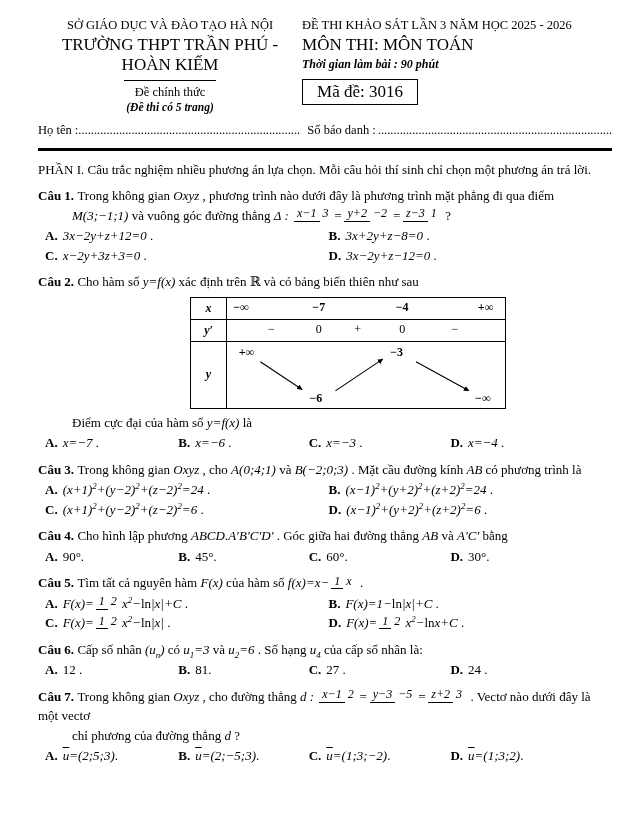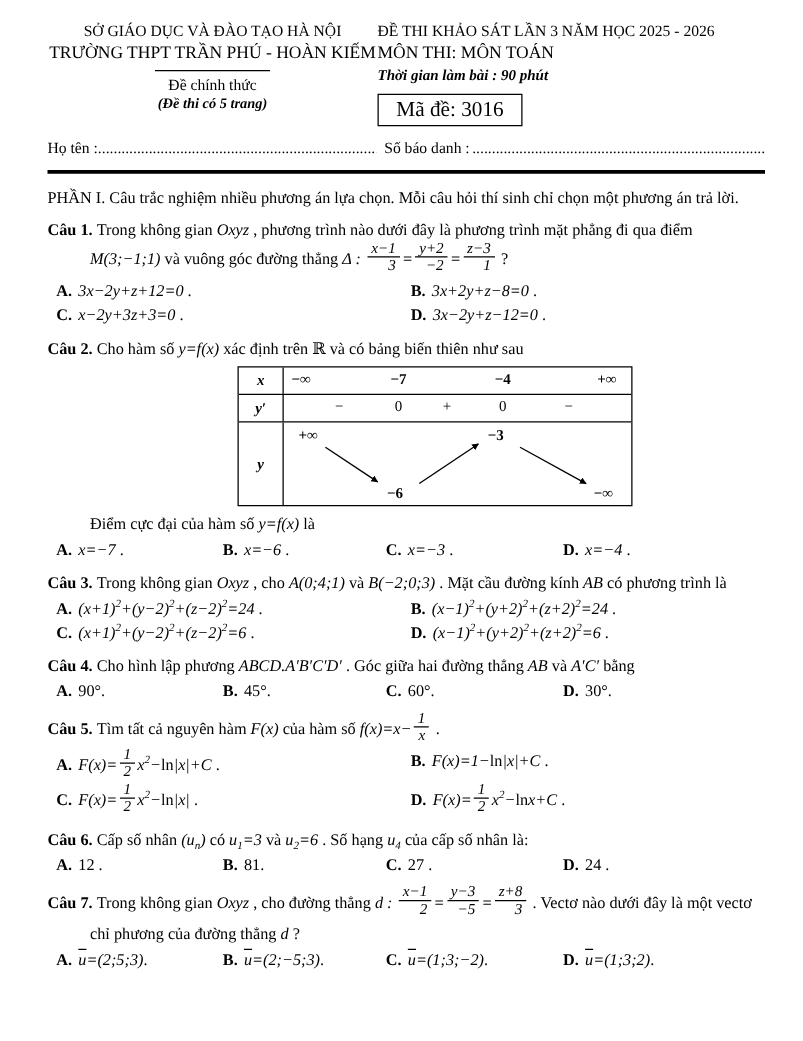--- a/index.html
+++ b/index.html
@@ -8,26 +8,26 @@
        font-family:"Liberation Serif","DejaVu Serif",serif;font-size:13px;}
   .page{padding:18px 30px 0 38px}
 
   
   .head{display:flex;margin-bottom:6px}
   .head-left{width:46%;text-align:center}
   .head-right{width:54%;text-align:left}
   .b{font-weight:normal}
   .bi{font-weight:bold;font-style:italic}
   .dept{font-size:12.5px}
-  .school{font-size:14px;margin-top:2px}
+  .school{font-size:17px;margin-top:2px}
   .mini-rule{width:92px;border-top:1.3px solid #000;margin:5px auto 4px auto}
   .official{font-size:12.5px}
   .pages-note{font-size:11.5px;margin-top:1px}
   .exam-title{font-size:12.5px}
-  .subject{font-size:14px;margin-top:2px}
+  .subject{font-size:17px;margin-top:2px}
   .duration{font-size:12px;margin-top:2px}
   .code-box{display:inline-block;border:1.2px solid #000;padding:2px 14px;margin-top:7px;font-size:17px}
 
   
   .student{display:flex;align-items:baseline;font-size:12.5px;margin-top:10px}
   .leader{flex:1;overflow:hidden;white-space:nowrap}
   .leader.second{flex:1.05}
   .id-label{margin-left:6px;margin-right:2px}
 
   .thick-rule{border:none;border-top:3px solid #000;margin:10px 0 10px 0}
@@ -42,21 +42,21 @@
   .options{display:grid;padding-left:7px;margin-top:1px;line-height:1.5}
   .cols-2{grid-template-columns:1fr 1fr}
   .cols-4{grid-template-columns:23.5% 23% 25% 28.5%}
   .option{white-space:nowrap}
   .olabel{font-weight:bold;margin-right:5px}
 
   
   .m{font-style:italic}
   .up{font-style:normal}
   sup,sub{font-size:0.68em;line-height:0}
-  .frac{display:inline-flex;flex-direction:column;align-items:flex-end;vertical-align:middle;
+  .frac{display:inline-flex;align-items:flex-start;vertical-align:middle;
         line-height:1.12;font-size:0.93em;margin:0 2px;position:relative;top:-2px}
   .frac .fn{padding:0 3px;border-bottom:1px solid #000}
   .frac .fd{padding:0 3px}
   .ol{text-decoration:overline}
 
   
   .bbt{width:316px;margin:5px 0 4px 152px;border:1.3px solid #000;font-size:12px}
   .bbt-row{display:flex;border-top:1px solid #000}
   .bbt-row:first-child{border-top:none}
   .bbt-label{width:36px;border-right:1px solid #000;text-align:center;
@@ -225,21 +225,21 @@
         </div>
       </div>
       <div class="question">
         <div class="stem"><span class="qlabel">Câu 7. </span><span>Trong không gian <span class="m">Oxyz</span> , cho đường thẳng <span class="m">d : <span class="frac">
                 <span class="fn">x−1</span>
                 <span class="fd">2</span>
               </span>=<span class="frac">
                 <span class="fn">y−3</span>
                 <span class="fd">−5</span>
               </span>=<span class="frac">
-                <span class="fn">z+8</span>
+                <span class="fn">z+2</span>
                 <span class="fd">3</span>
               </span></span> . Vectơ nào dưới đây là một vectơ</span></div>
         <div class="stem indent"><span>chỉ phương của đường thẳng <span class="m">d</span> ?</span></div>
         <div class="options cols-4">
           <div class="option"><span class="olabel">A.</span><span><span class="m"><span class="ol">u</span>=(2;5;3)</span>.</span></div>
           <div class="option"><span class="olabel">B.</span><span><span class="m"><span class="ol">u</span>=(2;−5;3)</span>.</span></div>
           <div class="option"><span class="olabel">C.</span><span><span class="m"><span class="ol">u</span>=(1;3;−2)</span>.</span></div>
           <div class="option"><span class="olabel">D.</span><span><span class="m"><span class="ol">u</span>=(1;3;2)</span>.</span></div>
         </div>
       </div>

